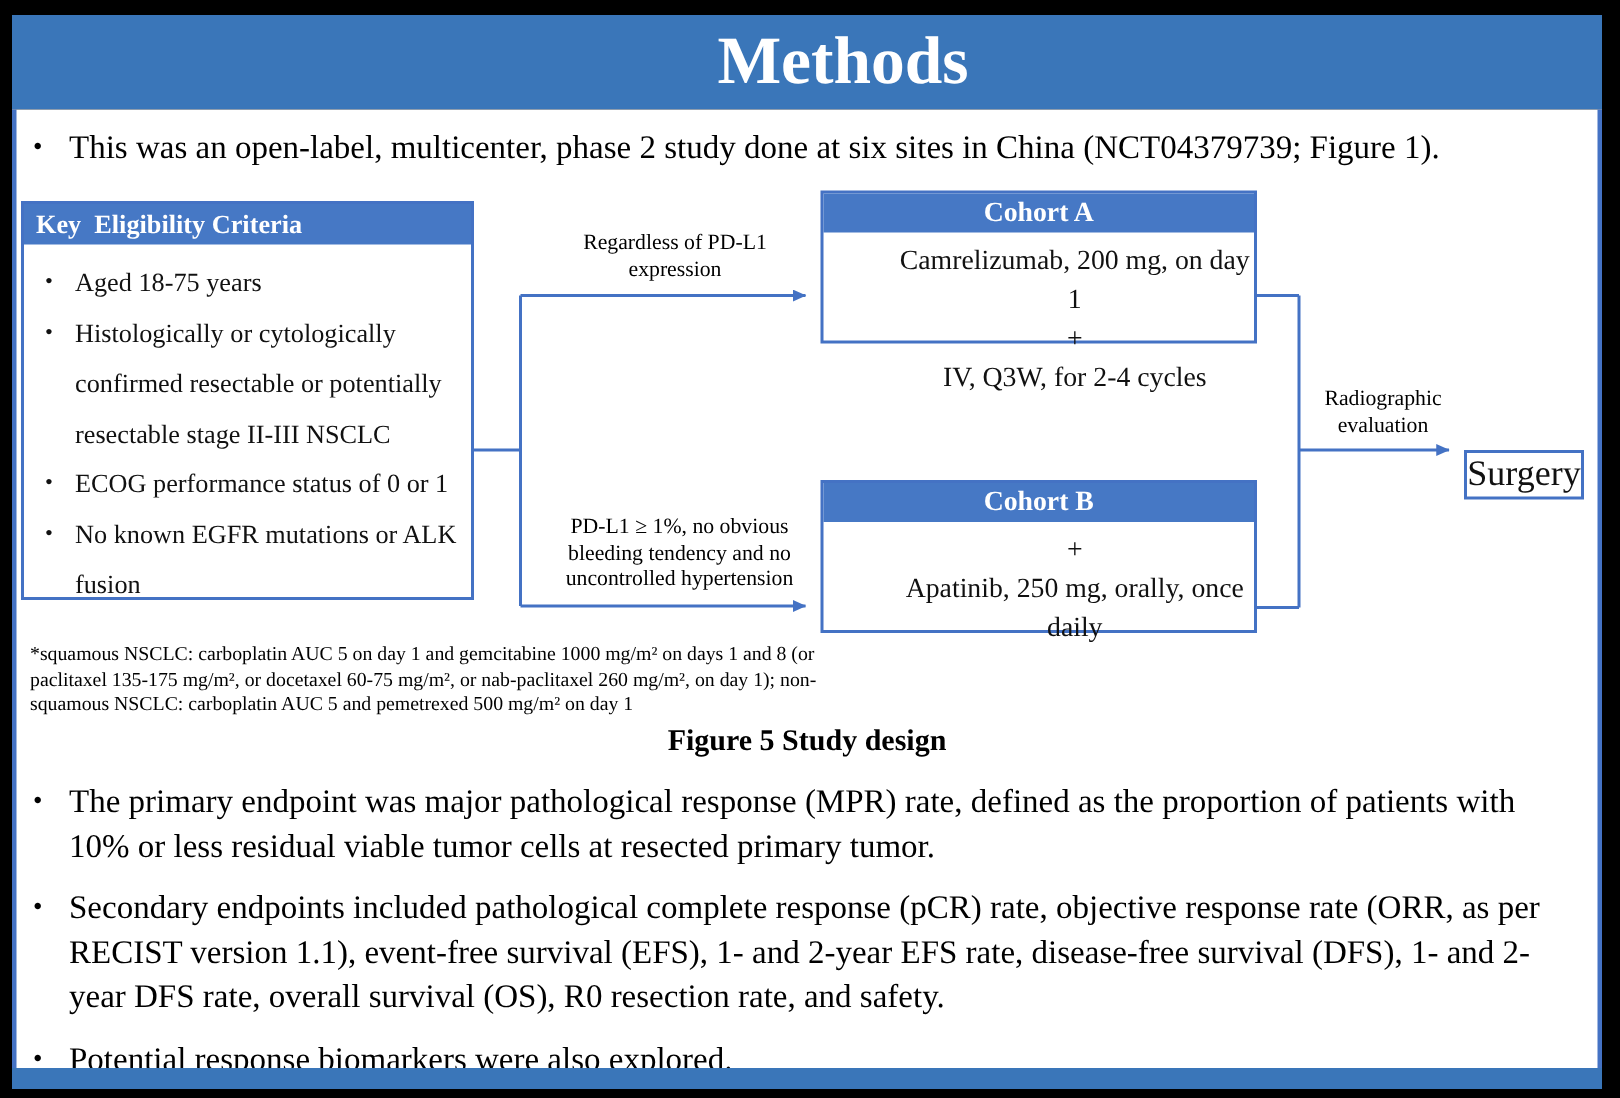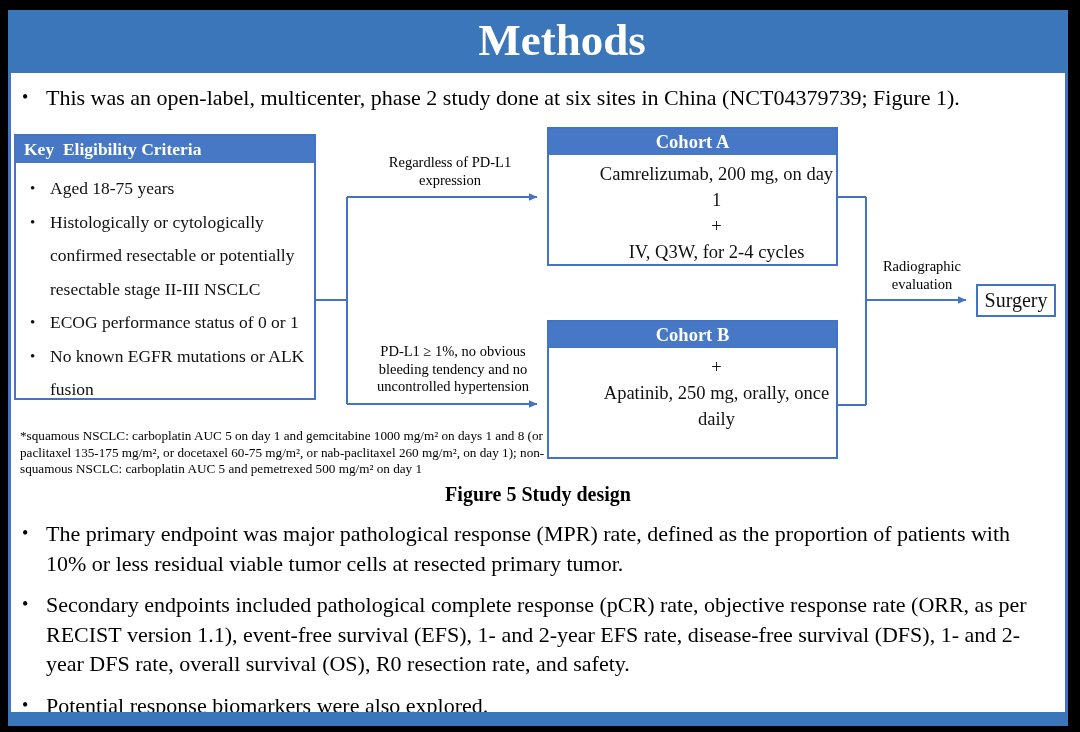--- a/index.html
+++ b/index.html
@@ -26,26 +26,26 @@
   .bullet-row .tx{flex:1;}
 
   
   .fbox{position:absolute;background:#fff;border:2px solid var(--connector);}
   .fbox .hdr{background:var(--box-header);color:#fff;font-weight:bold;text-align:center;}
   .elig{left:14px;top:134px;width:302px;height:266px;}
   .elig .hdr{height:27px;line-height:27px;text-align:left;padding-left:8px;font-size:17.5px;white-space:pre;}
   .elig ul{list-style:none;padding:9px 2px 0 8px;font-size:17.5px;line-height:33.5px;}
   .elig li{position:relative;padding-left:26px;}
   .elig li .mk{position:absolute;left:6px;top:0;font-size:15px;}
-  .cohort{width:291px;height:139px;}
+  .cohort{width:291px;height:102px;}
   .cohort-a{left:547px;top:127px;}
   .cohort-b{left:547px;top:320px;}
   .cohort .hdr{height:26px;line-height:26px;font-size:18.5px;}
   .cohort .bdy{text-align:center;font-size:18.5px;line-height:26px;padding-top:6px;padding-left:48px;}
-  .surgery{left:976px;top:284px;width:80px;height:33px;text-align:center;font-size:20px;line-height:29px;}
+  .surgery{left:976px;top:300px;width:80px;height:33px;text-align:center;font-size:24px;line-height:29px;}
 
   
   .flabel{position:absolute;text-align:center;font-size:14.5px;line-height:17.5px;color:#000;}
   .lbl-top{left:365px;top:154px;width:170px;}
   .lbl-bot{left:362px;top:343px;width:182px;}
   .lbl-eval{left:868px;top:258px;width:108px;}
 
   .footnote{position:absolute;left:20px;top:428px;width:535px;font-size:13.2px;line-height:16.6px;color:#000;}
   .caption{position:absolute;left:8px;top:483px;width:1060px;text-align:center;font-weight:bold;font-size:20px;color:#000;}
 

